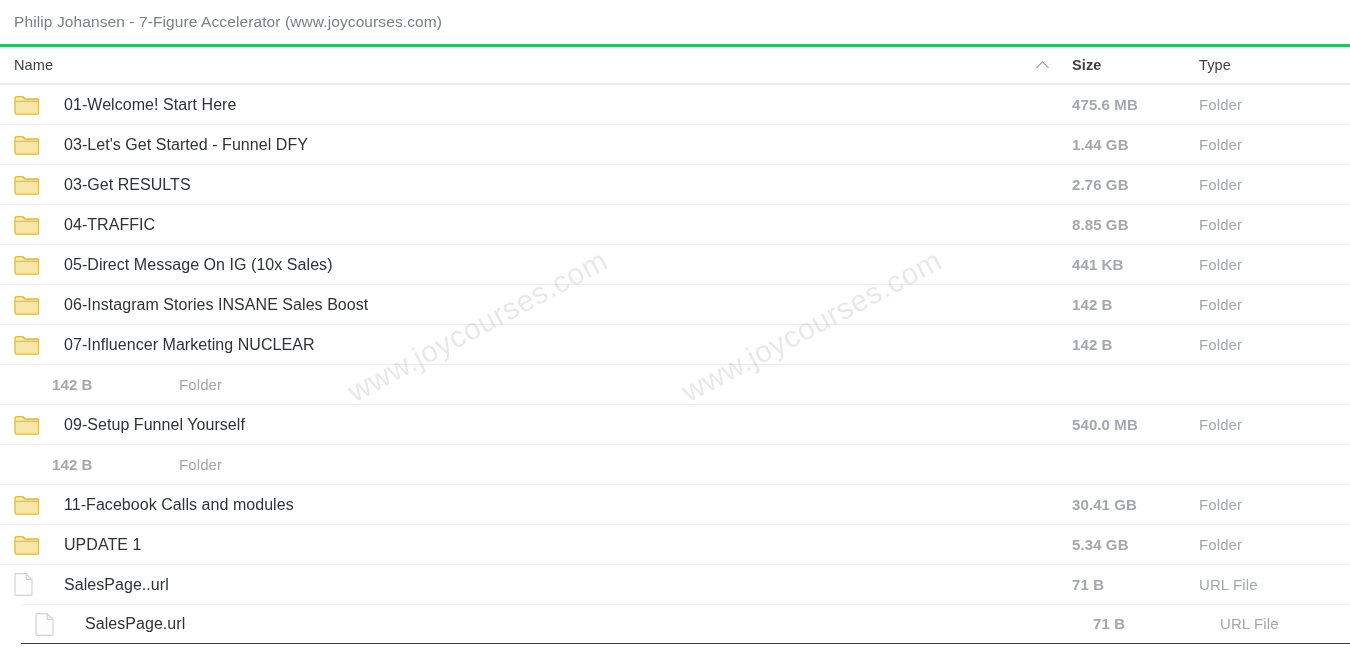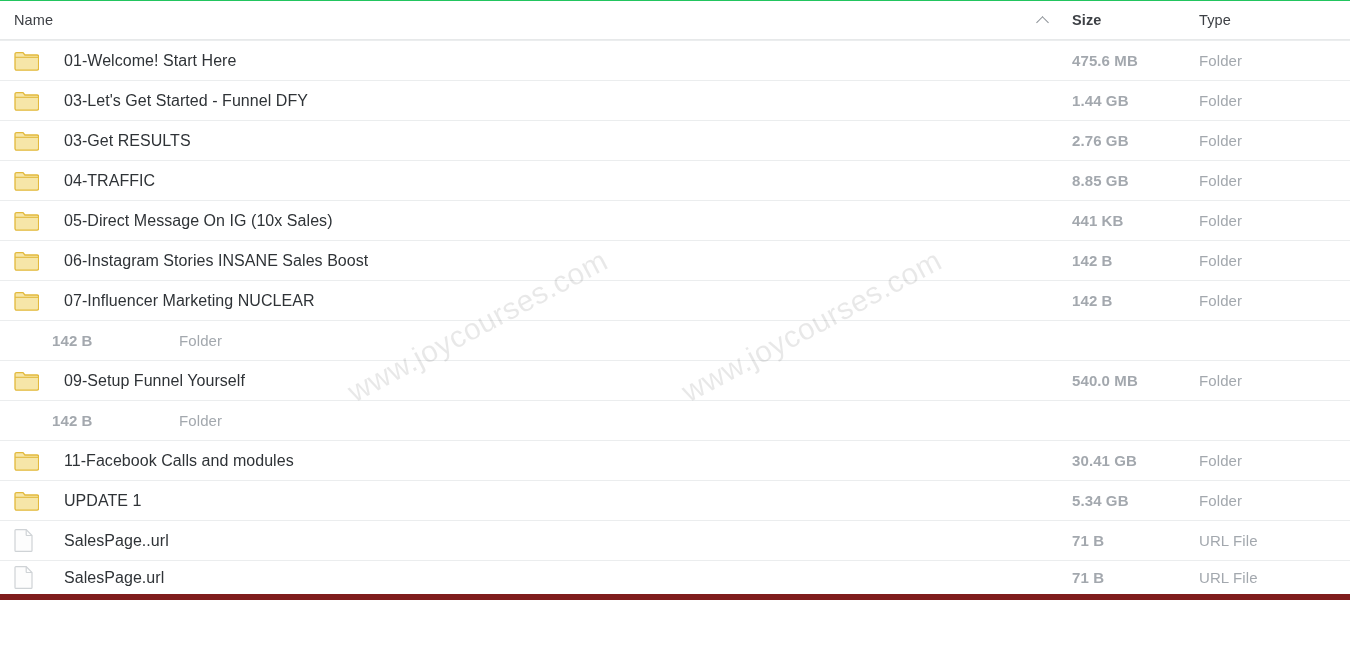--- a/index.html
+++ b/index.html
@@ -49,25 +49,26 @@
     display: flex;
     align-items: center;
     height: 40px;
     box-sizing: border-box;
     border-top: 1px solid #ebedee;
     background: transparent;
     position: relative;
   }
   .row.header-row {
     height: 40px;
-    border-top: 1px solid #22c55e;
+    border-top: 3px solid #22c55e;
     border-bottom: 1px solid #e7e9ea;
   }
   .row.last-row {
-    border-bottom: 6px solid #7f1d1d;
+    border-bottom: 1px solid #7f1d1d;
+    margin-left: 21px;
   }
 
   .col-name {
     width: 1020px;
     flex: 0 0 1020px;
     display: flex;
     align-items: center;
     padding-left: 14px;
     box-sizing: border-box;
     min-width: 0;
@@ -163,20 +164,23 @@
     font-weight: 400;
   }
   .watermark.wm-1 { left: 358px; top: 375px; }
   .watermark.wm-2 { left: 692px; top: 375px; }
 </style>
 </head>
 <body>
 
 <div id="page">
 
+  <div class="title-bar">
+    <div class="title-text">Philip Johansen - 7-Figure Accelerator (www.joycourses.com)</div>
+  </div>
 
   <div class="table">
 
     <div class="row header-row">
       <div class="col-name">
         <span class="header-label">Name</span>
       </div>
       <div class="col-sort">
         <span class="sort-chevron"></span>
       </div>

